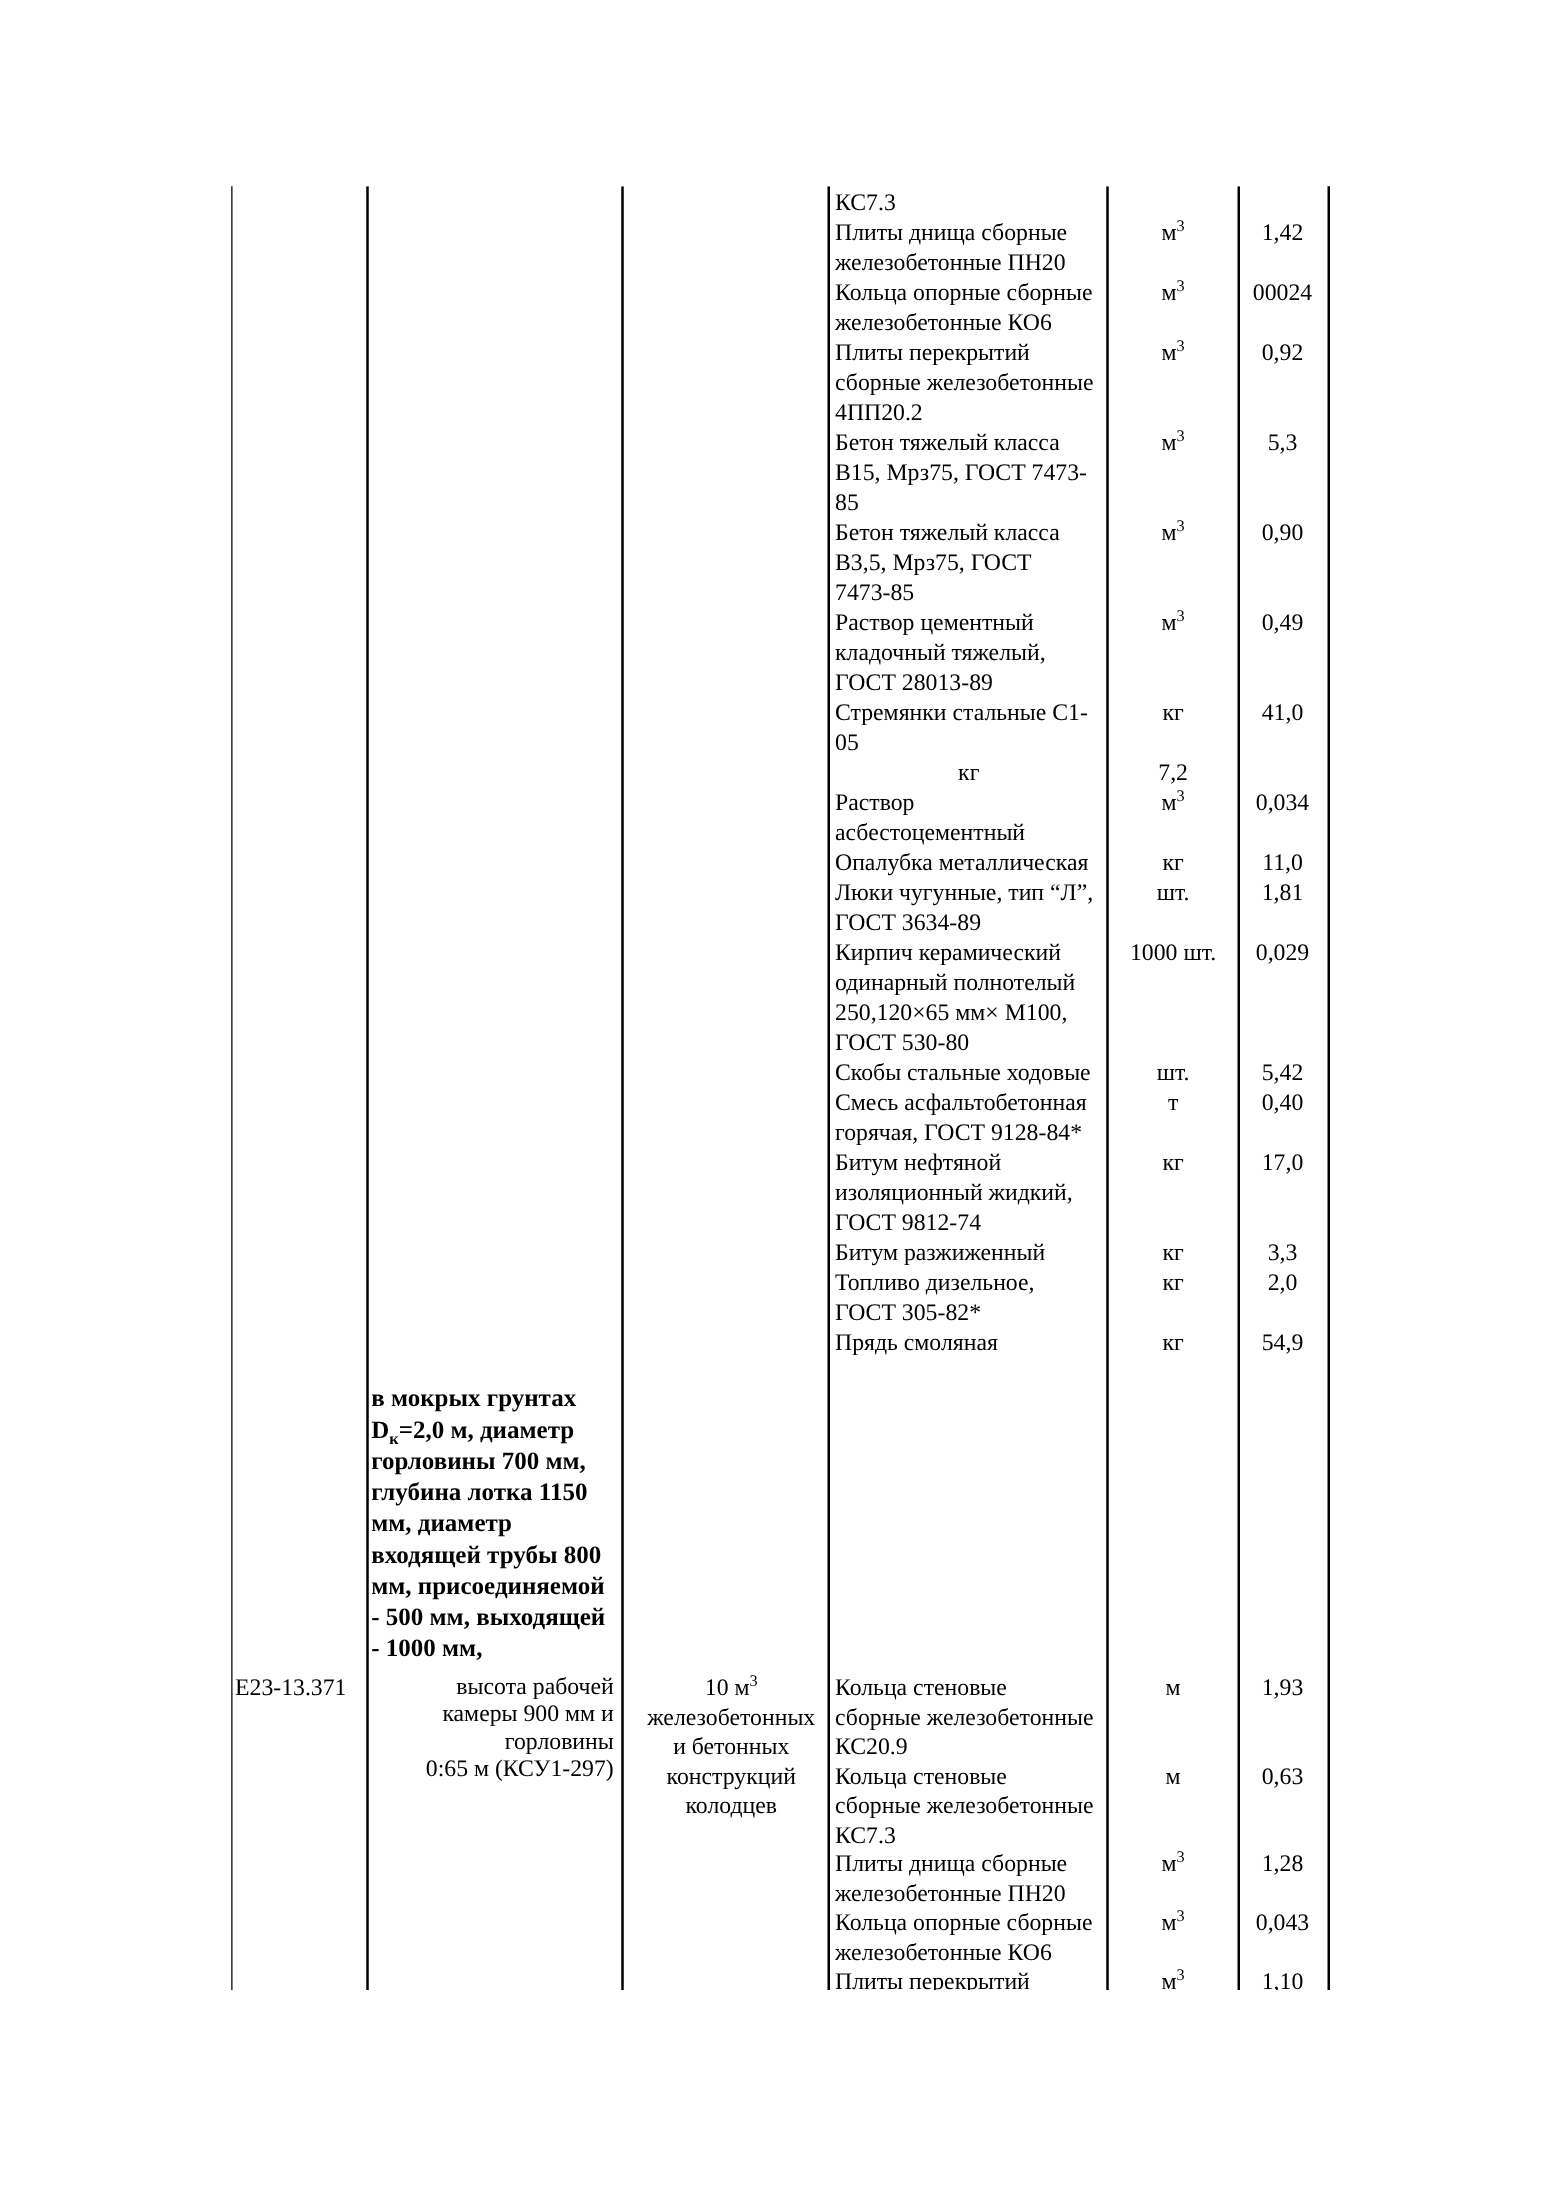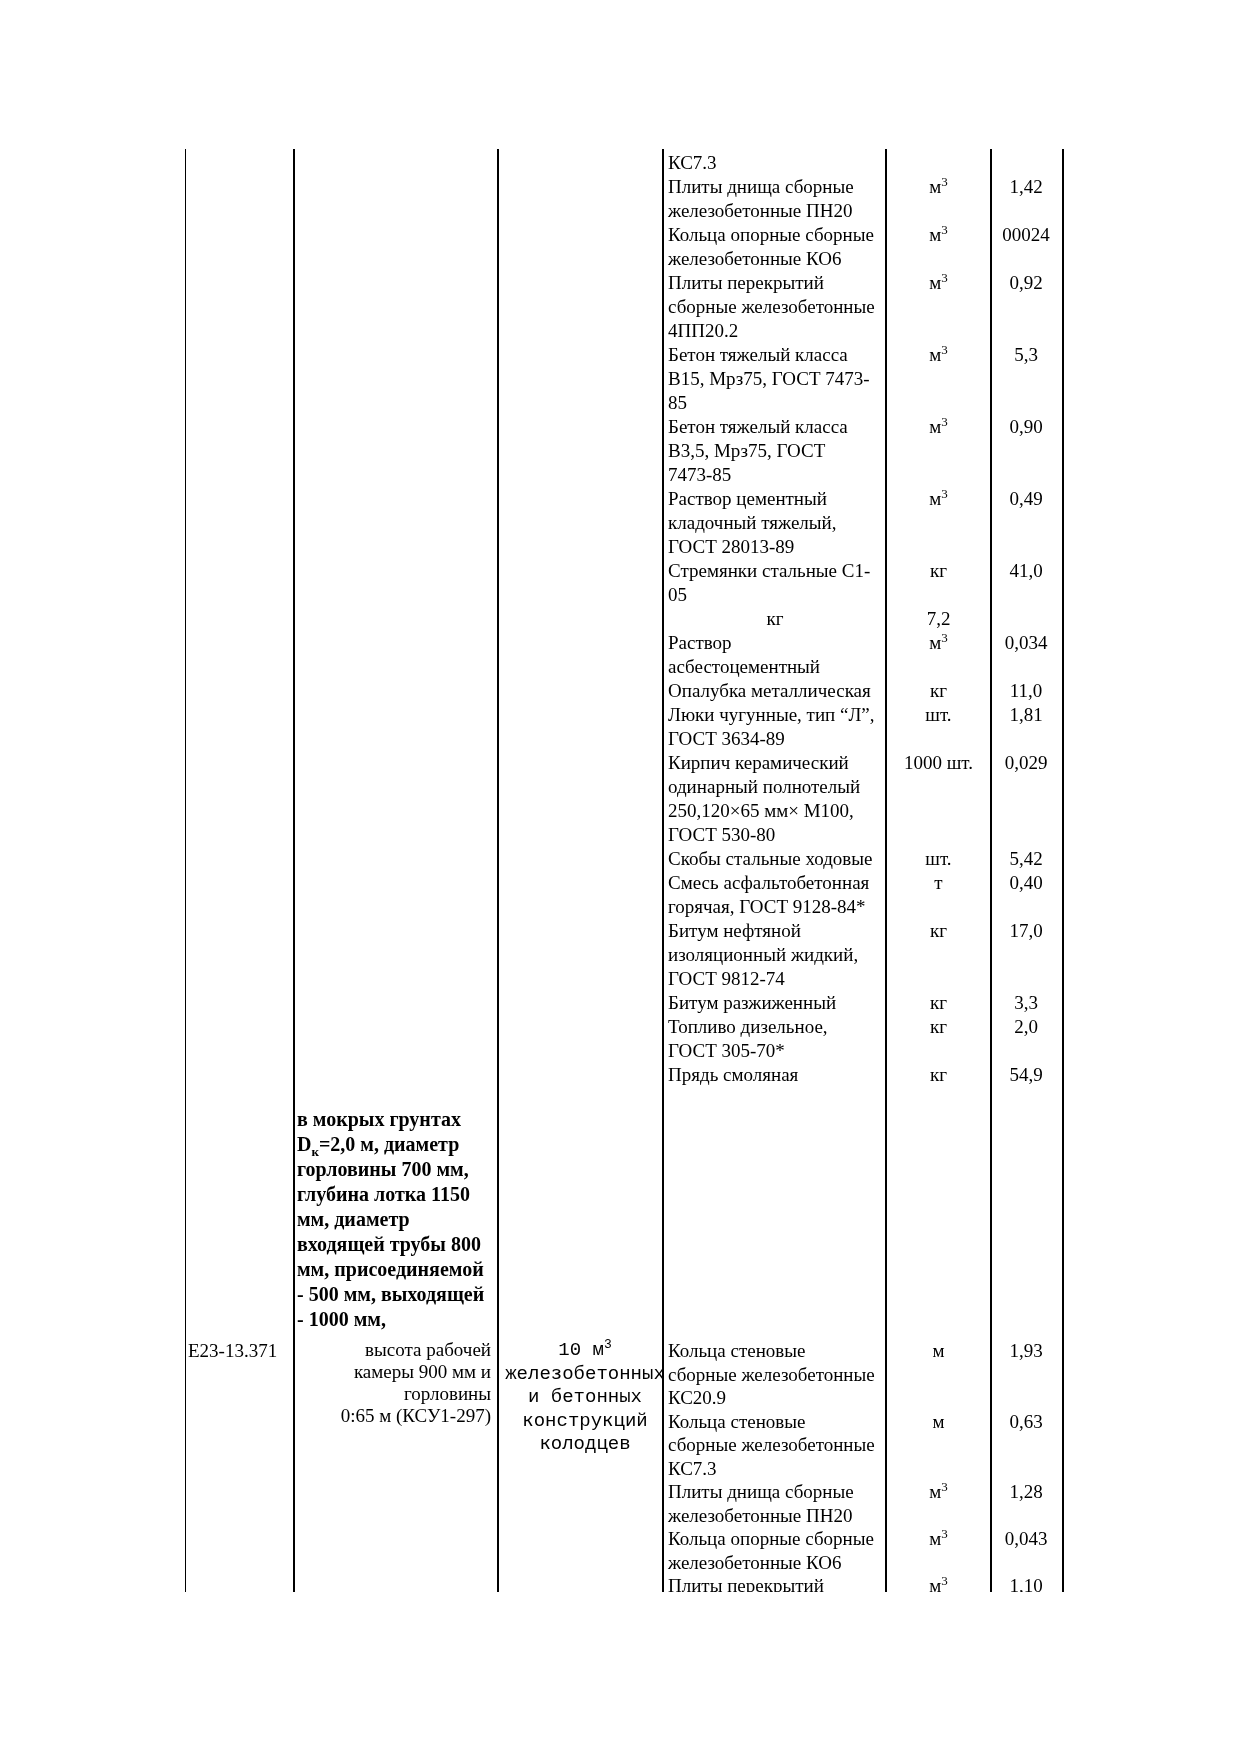--- a/index.html
+++ b/index.html
@@ -27,21 +27,21 @@
     font-size:19px;
     line-height:24px;
     white-space:pre-line;
   }
   #code{left:2px;top:1190px;width:104px;white-space:nowrap;}
   #desc-bold{
     left:111px;top:958px;width:196px;
     font-weight:bold;font-size:20px;line-height:25px;
   }
   #desc{left:111px;top:1190px;width:194px;line-height:22px;text-align:right;}
-  #measure{left:313px;top:1190px;width:172px;text-align:center;line-height:23.5px;font-family:Liberation Mono, monospace;}
+  #measure{left:313px;top:1190px;width:172px;text-align:center;line-height:23.5px;}
   .rows{
     position:absolute;left:478px;width:330px;
     font-size:19px;
   }
   #rows1{top:0;padding-top:2px;}
   #rows2{top:1190px;}
   .mat-row{
     display:grid;
     grid-template-columns:222px 105px 70px;
     line-height:24px;
@@ -185,21 +185,21 @@
         <div class="mat-unit">кг</div>
         <div class="mat-qty">17,0</div>
       </div>
       <div class="mat-row">
         <div class="mat-name">Битум разжиженный</div>
         <div class="mat-unit">кг</div>
         <div class="mat-qty">3,3</div>
       </div>
       <div class="mat-row">
         <div class="mat-name">Топливо дизельное,
-ГОСТ 305-70*</div>
+ГОСТ 305-82*</div>
         <div class="mat-unit">кг</div>
         <div class="mat-qty">2,0</div>
       </div>
       <div class="mat-row">
         <div class="mat-name">Прядь смоляная</div>
         <div class="mat-unit">кг</div>
         <div class="mat-qty">54,9</div>
       </div>
     </div>
 

